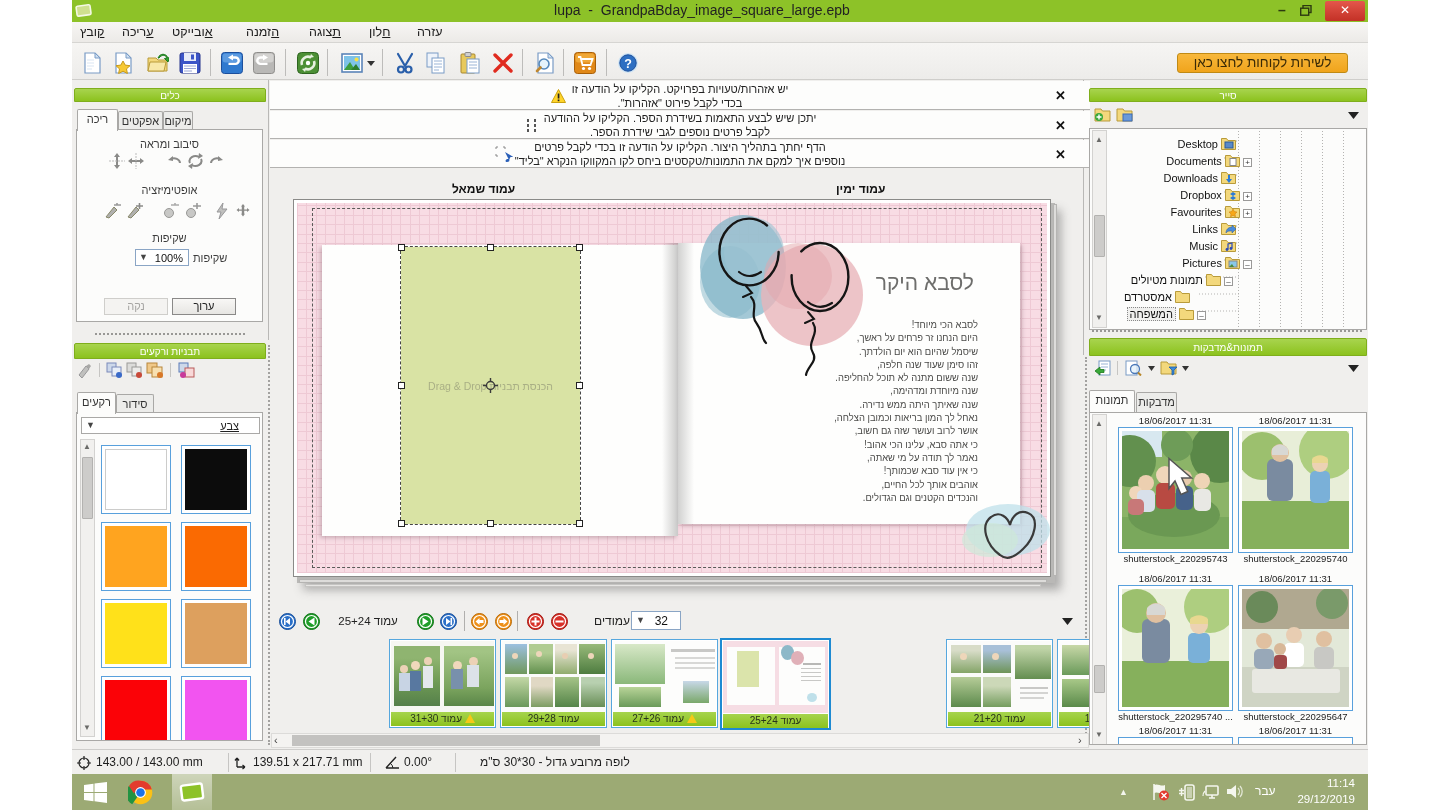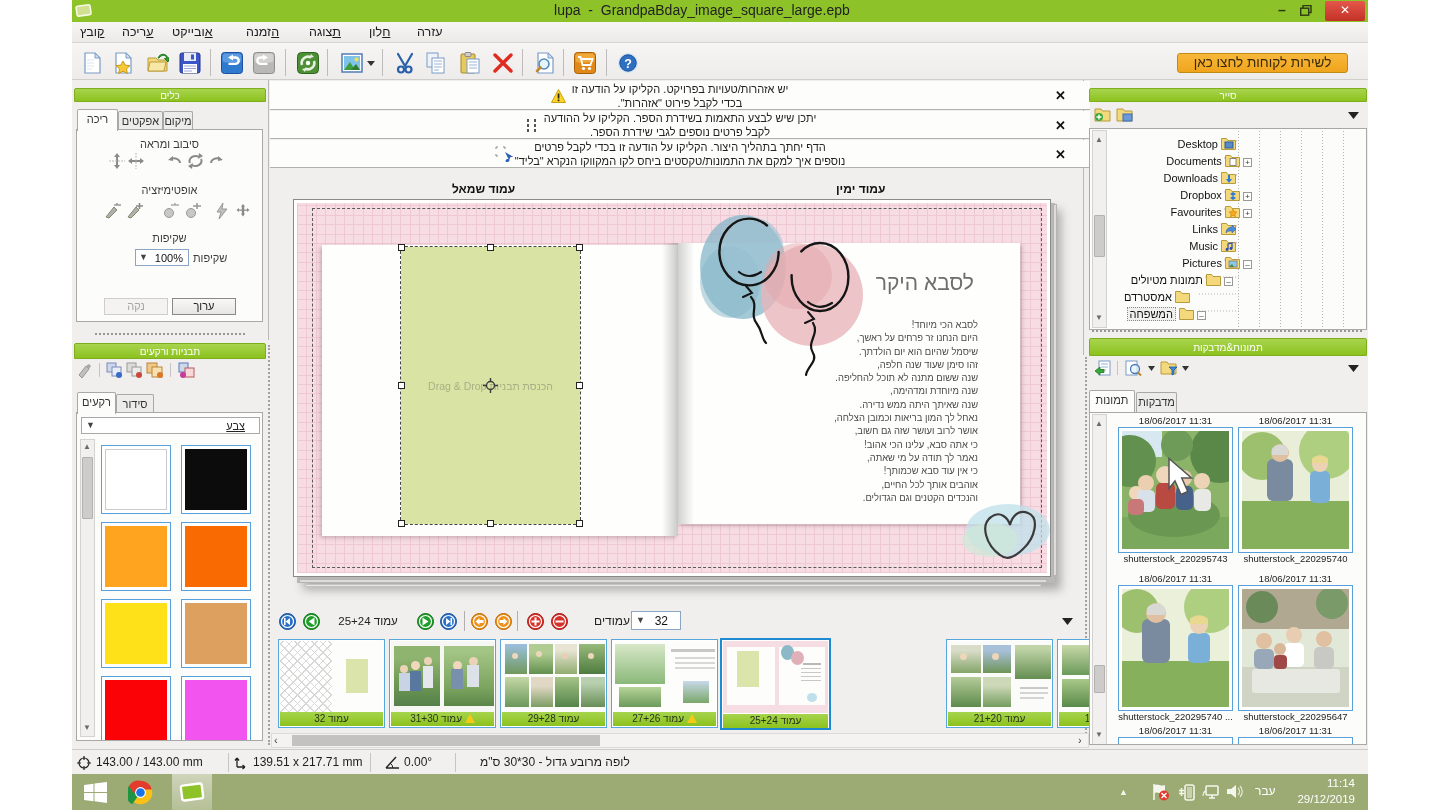--- a/index.html
+++ b/index.html
@@ -252,21 +252,21 @@
 <svg class="a" style="left:178px;top:362px" width="18" height="16" viewBox="0 0 18 16">
     <rect x="1" y="1" width="9" height="9" fill="#cdd8ea" stroke="#5a7ab8"></rect>
     <rect x="7" y="6" width="9" height="9" fill="#f8d8d8" stroke="#b85a5a"></rect>
     <circle cx="5" cy="13" r="3" fill="#c83a9a"></circle>
   </svg>
 <div class="tab act" style="left:77px;top:392px;width:39px">רקעים</div>
 <div class="tab" style="left:116px;top:394px;width:38px">סידור</div>
 <div class="pane" style="left:76px;top:412px;width:187px;height:329px;overflow:hidden">
  <div class="a" style="left:4px;top:4px;width:179px;height:17px;background:#fff;border:1px solid #a9a8a6;font-size:11px;color:#222">
       <span style="position:absolute;left:4px;top:2px;color:#444;font-size:9px">▼</span>
-      <span style="position:absolute;right:14px;top:2px;text-decoration:underline">צבע</span>
+      <span style="position:absolute;right:20px;top:2px;text-decoration:underline">צבע</span>
     </div>
  <div class="sb" style="left:3px;top:26px;width:15px;height:298px"></div>
  <div class="sbarrow" style="left:3px;top:29px">▲</div>
  <div class="sbarrow" style="left:3px;top:310px">▼</div>
  <div class="sbthumb" style="left:5px;top:44px;width:11px;height:62px"></div>
  <div class="swatch" style="left:24px;top:32px">
       <div style="border:1px solid #cccccb;background:#fff"></div>
     </div>
  <div class="swatch" style="left:104px;top:32px">
       <div style="background:#0c0c0c"></div>
@@ -430,28 +430,20 @@
 <div class="a" dir="rtl" style="left:594px;top:614px;font-size:12px;color:#222">עמודים</div>
 <div class="a" style="left:631px;top:611px;width:50px;height:19px;background:#fff;border:1px solid #8aa5c5;font-size:12px;color:#111">
     <span style="position:absolute;left:4px;top:3px;color:#444;font-size:9px">▼</span>
     <span style="position:absolute;right:12px;top:2px">32</span>
   </div>
 <svg class="a" style="left:1062px;top:618px" width="11" height="7" viewBox="0 0 11 7">
     <path d="M0 0h11L5.5 7z" fill="#222"></path>
   </svg>
 
 <div class="a" style="left:270px;top:638px;width:820px;height:94px;overflow:hidden">
- <div class="thumb" style="left:8px;top:1px">
-  <div class="im">
-        <div class="a" style="left:0;top:0;width:52px;height:71px;background:#fff;background-image:repeating-linear-gradient(45deg,#d8d8d6 0,#d8d8d6 1px,transparent 1px,transparent 6px),repeating-linear-gradient(-45deg,#d8d8d6 0,#d8d8d6 1px,transparent 1px,transparent 6px)"></div>
-        <div class="a" style="left:52px;top:0;right:0;bottom:0;background:#fdfdfc"></div>
-        <div class="a" style="left:66px;top:18px;width:22px;height:34px;background:#dbe4ab"></div>
-      </div>
-  <div class="lb">עמוד 32</div>
-    </div>
  <div class="thumb" style="left:119px;top:1px">
   <div class="im">
         <div class="a" style="left:0;top:0;right:0;bottom:0;background:#f6f7f2"></div>
         <div class="a" style="left:3px;top:5px;width:46px;height:60px;background:linear-gradient(#8fb470 20%,#6f9a55 60%,#55804a)"></div>
         <div class="a" style="left:9px;top:24px;width:8px;height:8px;border-radius:50%;background:#ecd2b6"></div>
         <div class="a" style="left:20px;top:20px;width:9px;height:9px;border-radius:50%;background:#f0d8bc"></div>
         <div class="a" style="left:33px;top:16px;width:8px;height:8px;border-radius:50%;background:#ecd2b6"></div>
         <div class="a" style="left:8px;top:32px;width:11px;height:18px;background:#c8d4e4"></div>
         <div class="a" style="left:19px;top:30px;width:11px;height:20px;background:#5878a0"></div>
         <div class="a" style="left:32px;top:25px;width:10px;height:22px;background:#e4e8ec"></div>

